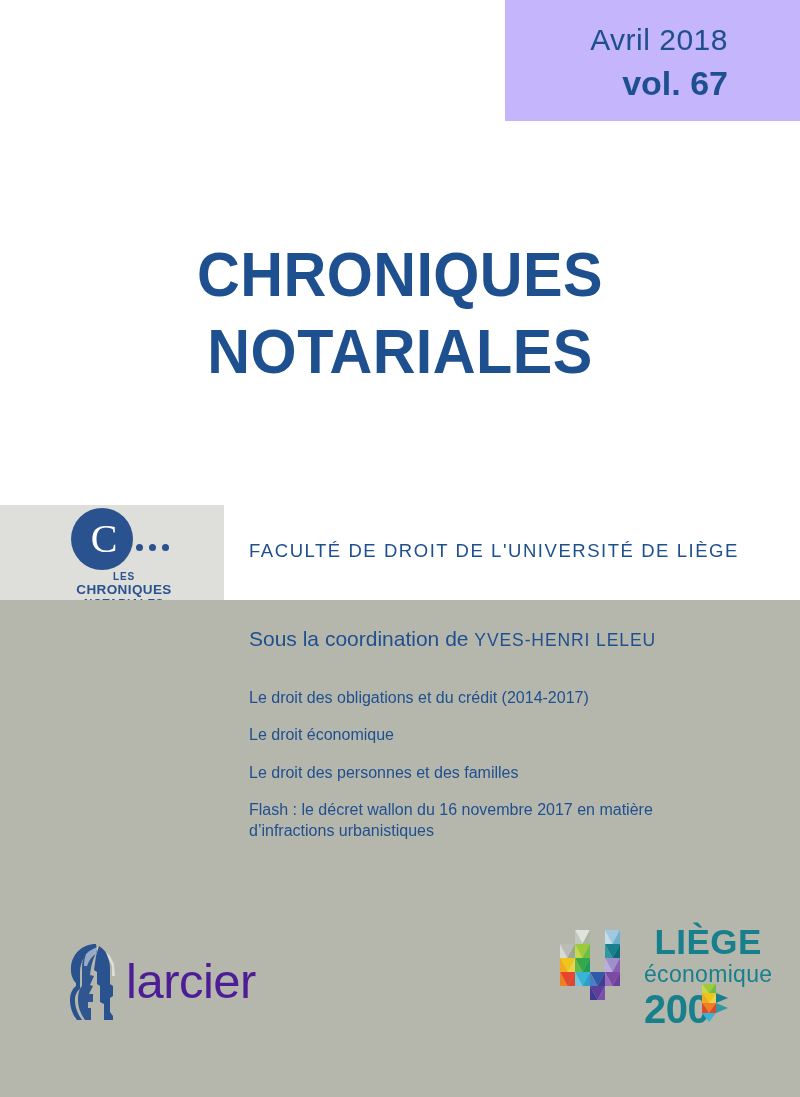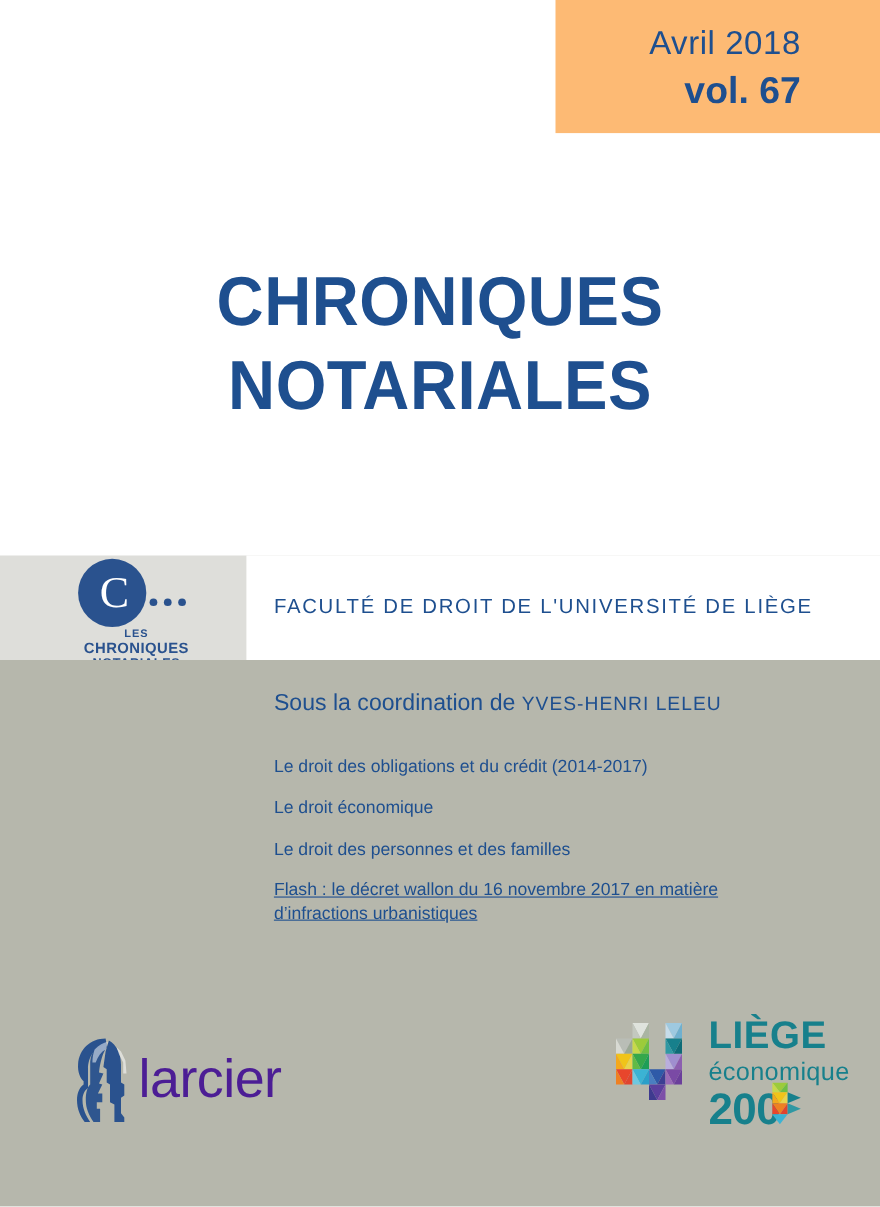--- a/index.html
+++ b/index.html
@@ -19,21 +19,21 @@
     overflow: hidden;
   }
 
   
   .header-block {
     position: absolute;
     left: 505px;
     top: 0;
     width: 295px;
     height: 121px;
-    background: #fdba74;
+    background: #c4b5fd;
   }
   .header-text {
     position: absolute;
     right: 72px;
     top: 22px;
     text-align: right;
     color: #1e4f8f;
     line-height: 1.22;
   }
   .header-date {
@@ -184,21 +184,21 @@
     left: 249px;
     top: 688px;
     width: 470px;
     color: #1e4f8f;
   }
   .contents-item {
     font-size: 16px;
     line-height: 1.28;
     margin-bottom: 17px;
   }
-  .contents-item:last-child { margin-bottom: 0; text-decoration: underline; }
+  .contents-item:last-child { margin-bottom: 0; }
 
   
   .larcier {
     position: absolute;
     left: 66px;
     top: 942px;
     width: 180px;
     height: 80px;
   }
   .larcier svg { display: block; }
@@ -232,20 +232,21 @@
     position: absolute;
     left: 92px;
     top: 2px;
     color: #17808c;
   }
   .ul-liege {
     font-size: 35px;
     font-weight: 700;
     letter-spacing: 0.5px;
     line-height: 1;
+    text-align: center;
   }
   .ul-univ {
     font-size: 23px;
     font-weight: 400;
     letter-spacing: 0.3px;
     line-height: 1.15;
     margin-top: 2px;
   }
   .ul-200 {
     position: relative;

